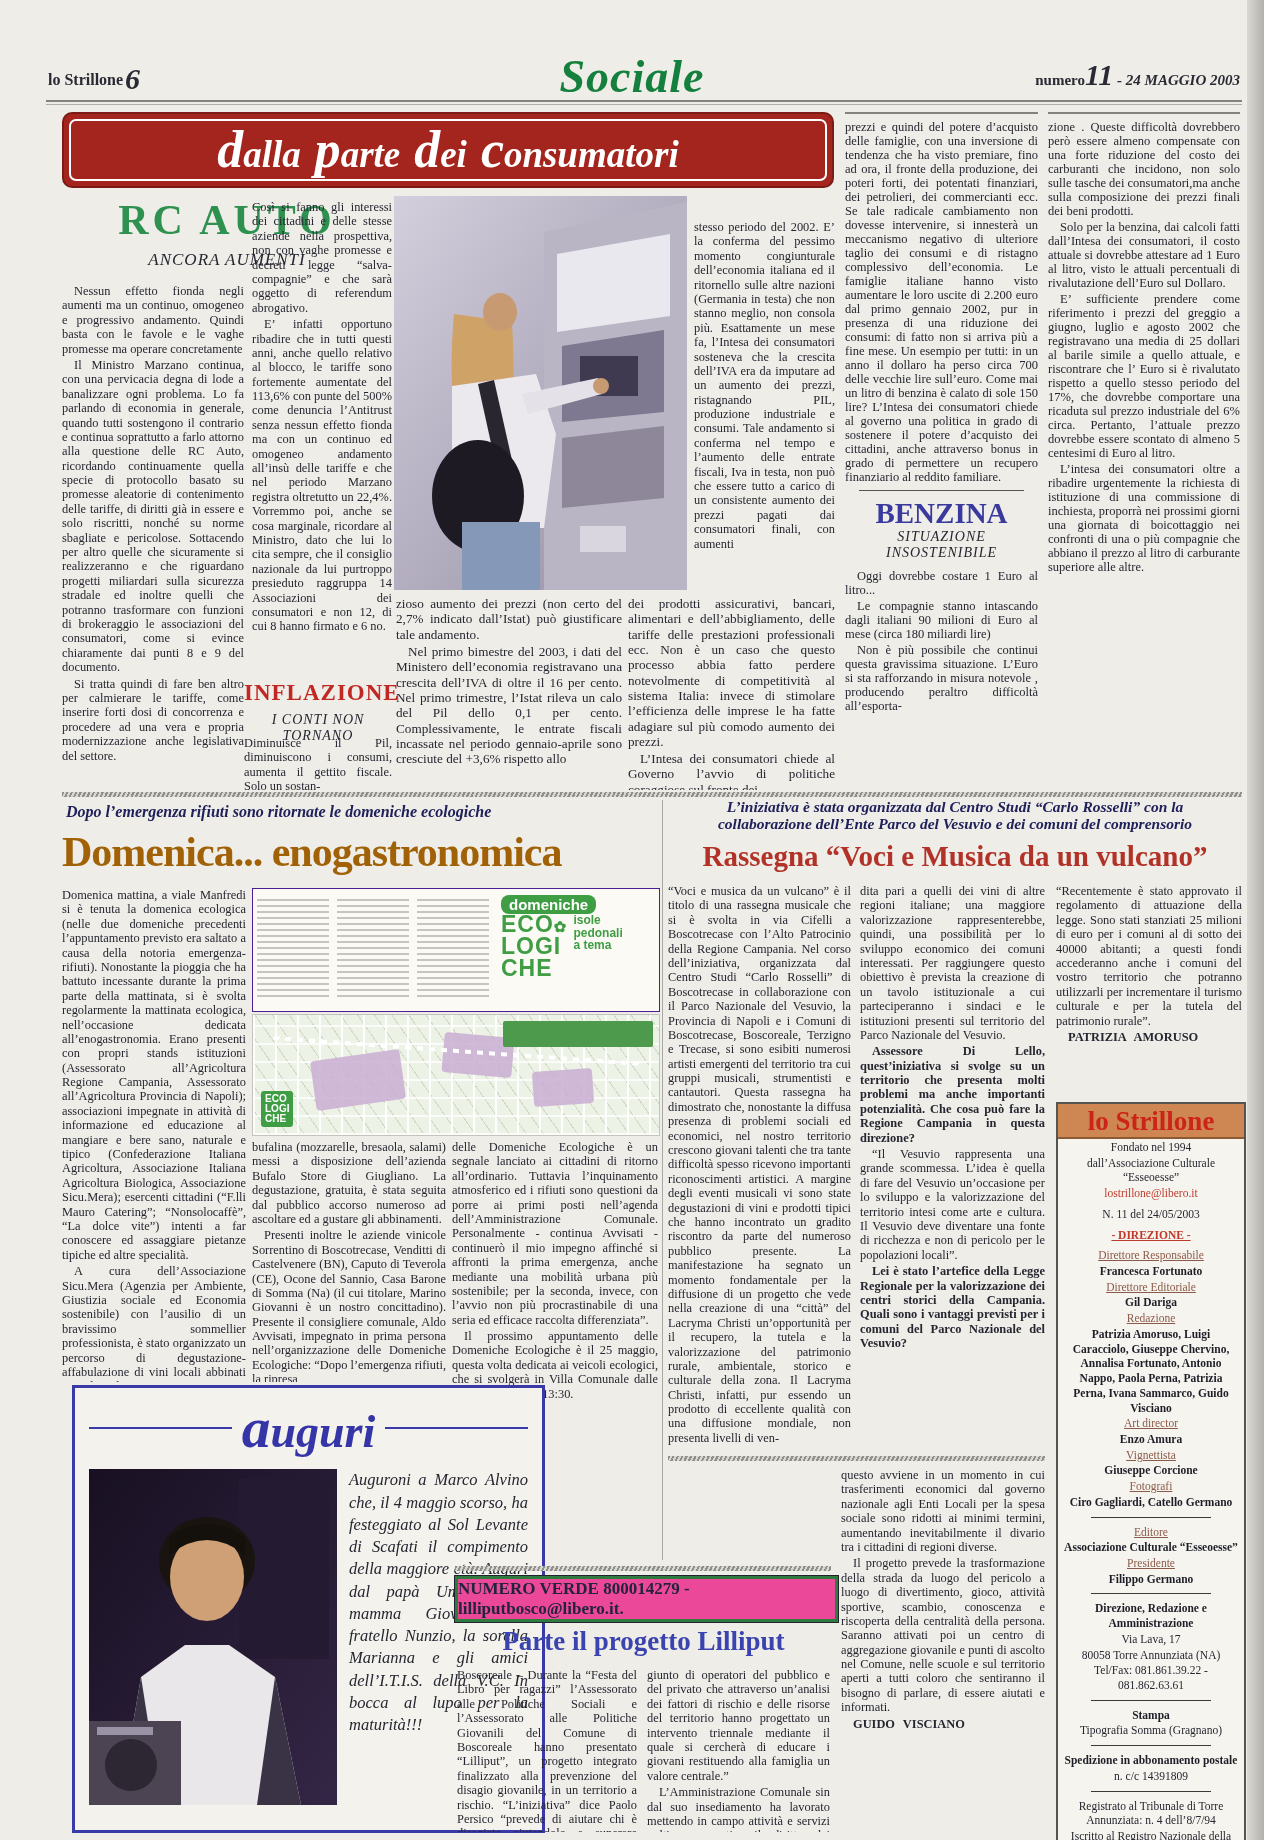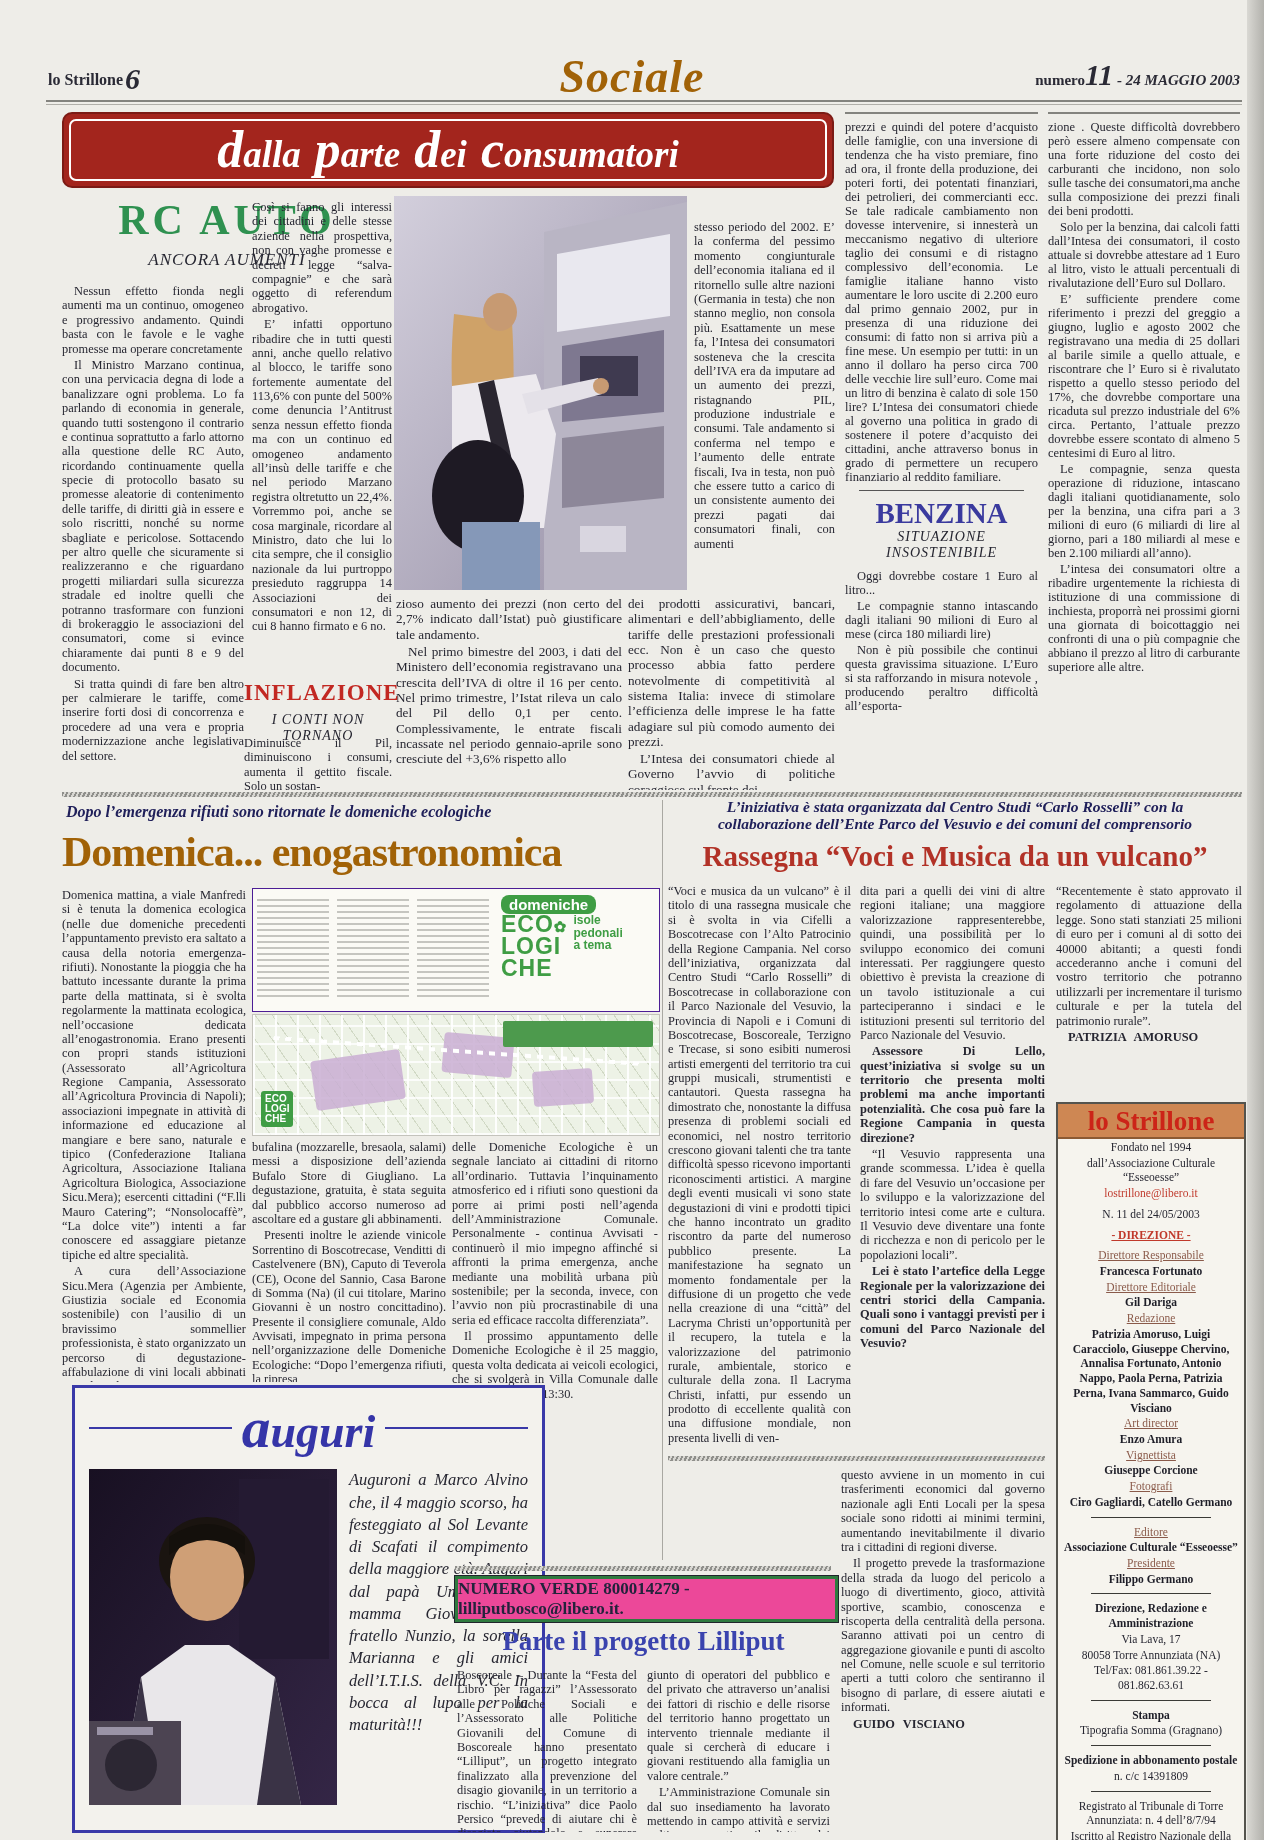--- a/index.html
+++ b/index.html
@@ -5,21 +5,21 @@
   html,body{margin:0;padding:0;background:#cfcec9;}
   .page{position:relative;width:1264px;height:1840px;background:#eeede8;
         font-family:"Liberation Serif",serif;color:#262631;overflow:hidden;}
   .abs{position:absolute;}
   .art{font-size:12.4px;line-height:1.16;overflow:hidden;text-align:justify;hyphens:auto;}
   .art p{margin:0 0 2px 0;text-indent:12px;text-align:justify;}
   .art p.noind{text-indent:0;}
   
   .hdr-brand{font-weight:bold;font-size:16px;color:#2a2a35;}
   .hdr-brand .pgnum{font-size:30px;font-style:italic;vertical-align:-4px;margin-left:2px;}
-  .hdr-section{font-size:46px;font-style:italic;font-weight:bold;color:#a16207;text-align:center;letter-spacing:1px;}
+  .hdr-section{font-size:46px;font-style:italic;font-weight:bold;color:#15803d;text-align:center;letter-spacing:1px;}
   .hdr-issue{font-size:15px;font-weight:bold;color:#2a2a35;text-align:right;}
   .hdr-issue .issnum{font-size:30px;font-style:italic;}
   .hdr-issue .issdate{font-style:italic;font-weight:bold;}
   .rule1{height:2px;background:#83837e;}
   .rule2{height:1px;background:#b0afa9;}
   
   .banner{background:#a3251d;border:2px solid #7c1b15;border-radius:10px;padding:5px;}
   .banner-in{border:2px solid #fff;border-radius:7px;height:58px;display:flex;align-items:center;justify-content:center;gap:14px;}
   .banner-word{display:inline-block;color:#fff;font-style:italic;font-weight:bold;font-size:37px;line-height:1;}
   .banner-word::first-letter{font-size:1.4em;}
@@ -167,21 +167,20 @@
     <div style="height:8px;"></div>
     <p>Oggi dovrebbe costare 1 Euro al litro...</p>
     <p>Le compagnie stanno intascando dagli italiani 90 milioni di Euro al mese (circa 180 miliardi lire)</p>
     <p>Non è più possibile che continui questa gravissima situazione. L’Euro si sta rafforzando in misura notevole , producendo peraltro difficoltà all’esporta-</p>
   </div>
 
   <div class="abs art" style="left:1048px;top:120px;width:192px;height:670px;font-size:12.5px;line-height:1.12;">
     <p class="noind">zione . Queste difficoltà dovrebbero però essere almeno compensate con una forte riduzione del costo dei carburanti che incidono, non solo sulle tasche dei consumatori,ma anche sulla composizione dei prezzi finali dei beni prodotti.</p>
     <p>Solo per la benzina, dai calcoli fatti dall’Intesa dei consumatori, il costo attuale si dovrebbe attestare ad 1 Euro al litro, visto le attuali percentuali di rivalutazione dell’Euro sul Dollaro.</p>
     <p>E’ sufficiente prendere come riferimento i prezzi del greggio a giugno, luglio e agosto 2002 che registravano una media di 25 dollari al barile simile a quello attuale, e riscontrare che l’ Euro si è rivalutato rispetto a quello stesso periodo del 17%, che dovrebbe comportare una ricaduta sul prezzo industriale del 6% circa. Pertanto, l’attuale prezzo dovrebbe essere scontato di almeno 5 centesimi di Euro al litro.</p>
-    <p>Le compagnie, senza questa operazione di riduzione, intascano dagli italiani quotidianamente, solo per la benzina, una cifra pari a 3 milioni di euro (6 miliardi di lire al giorno, pari a 180 miliardi al mese e ben 2.100 miliardi all’anno).</p>
     <p>L’intesa dei consumatori oltre a ribadire urgentemente la richiesta di istituzione di una commissione di inchiesta, proporrà nei prossimi giorni una giornata di boicottaggio nei confronti di una o più compagnie che abbiano il prezzo al litro di carburante superiore alle altre.</p>
   </div>
 
   <div class="abs hatch" style="left:62px;top:792px;width:1180px;"></div>
   <div class="abs vrule" style="left:662px;top:800px;height:760px;"></div>
 
   <div class="abs kicker" style="left:672px;top:798px;width:566px;text-align:center;font-size:15.5px;line-height:1.1;">
     <div>L’iniziativa è stata organizzata dal Centro Studi “Carlo Rosselli” con la</div>
     <div>collaborazione dell’Ente Parco del Vesuvio e dei comuni del comprensorio</div>
   </div>

